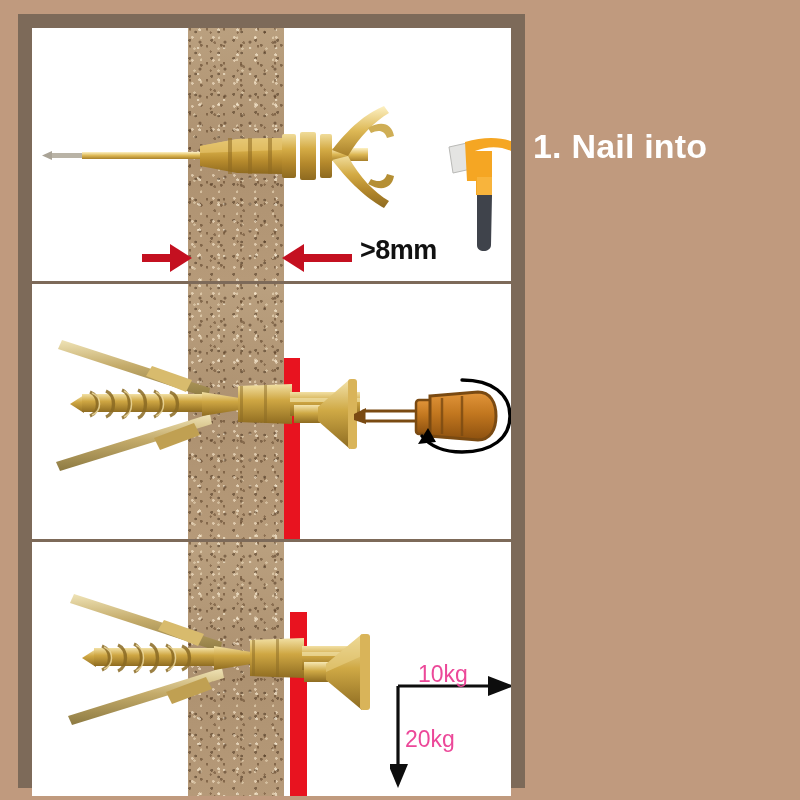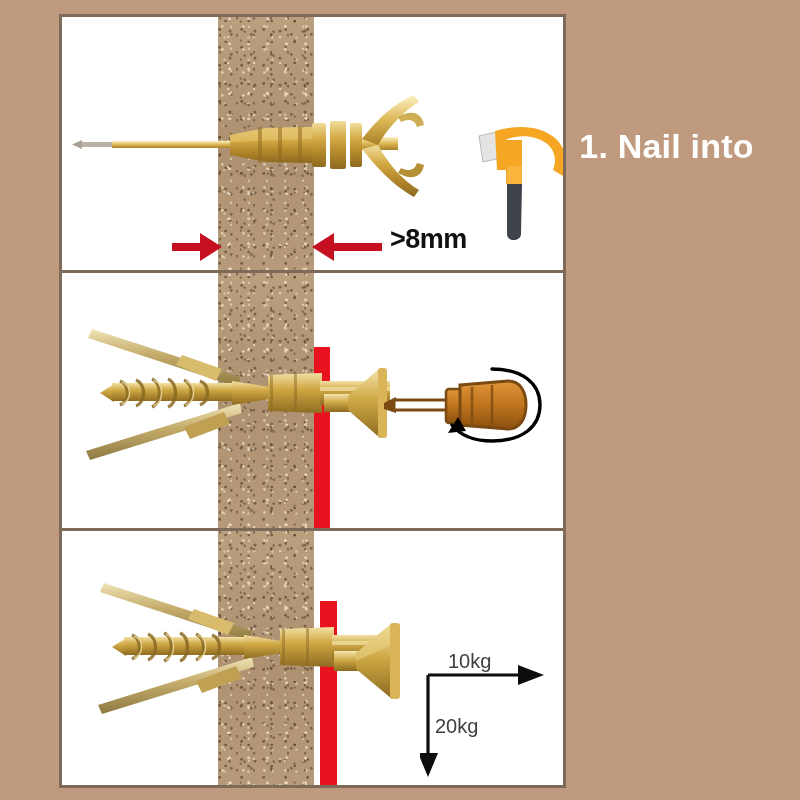--- a/index.html
+++ b/index.html
@@ -20,22 +20,21 @@
   }
 
   
   #panel-frame {
     position: absolute;
     left: 18px;
     top: 14px;
     width: 507px;
     height: 774px;
     background: #7d6a59;
-    padding: 3px;
-    margin-left: 41px;
+    padding: 14px;
   }
 
   .panel {
     position: relative;
     width: 100%;
     background: #ffffff;
     overflow: hidden;
   }
   #panel-1 { height: 253px; }
   #panel-2 { height: 255px; }
@@ -82,32 +81,32 @@
     font-size: 27px;
     color: #111111;
     letter-spacing: -0.5px;
     white-space: nowrap;
   }
 
   
   .load-text {
     position: absolute;
     font-family: "Liberation Sans", sans-serif;
-    font-size: 20px;
-    color: #404040;
+    font-size: 23px;
+    color: #ec4899;
     white-space: nowrap;
     text-align: right;
   }
 
   
   .caption {
     position: absolute;
     left: 533px;
     width: 267px;
-    text-align: center;
+    text-align: left;
     color: #ffffff;
     font-family: "Liberation Sans", sans-serif;
     font-weight: bold;
     font-size: 34px;
     letter-spacing: 0.2px;
     white-space: nowrap;
   }
   #caption-1 { top: 127px; }
   #caption-2 { top: 385px; }
   #caption-3 { top: 632px; }

